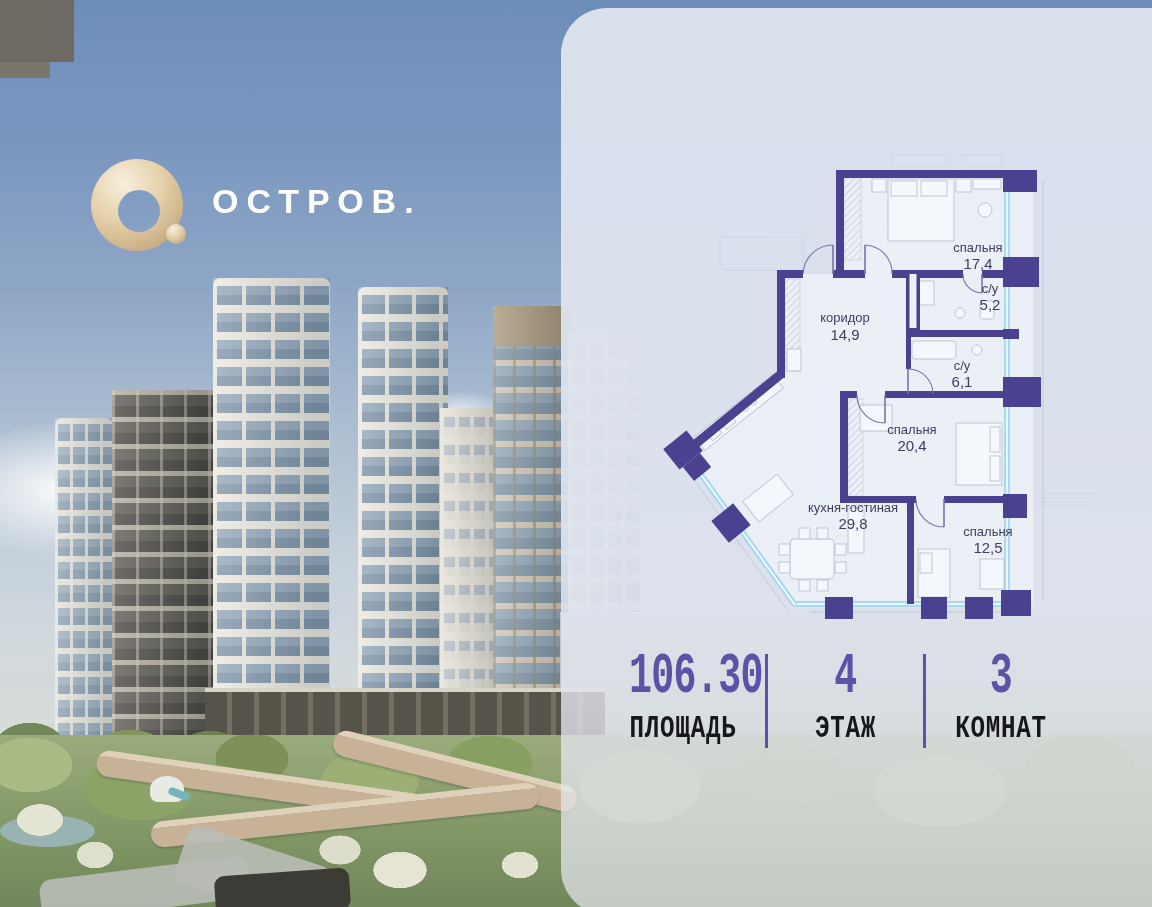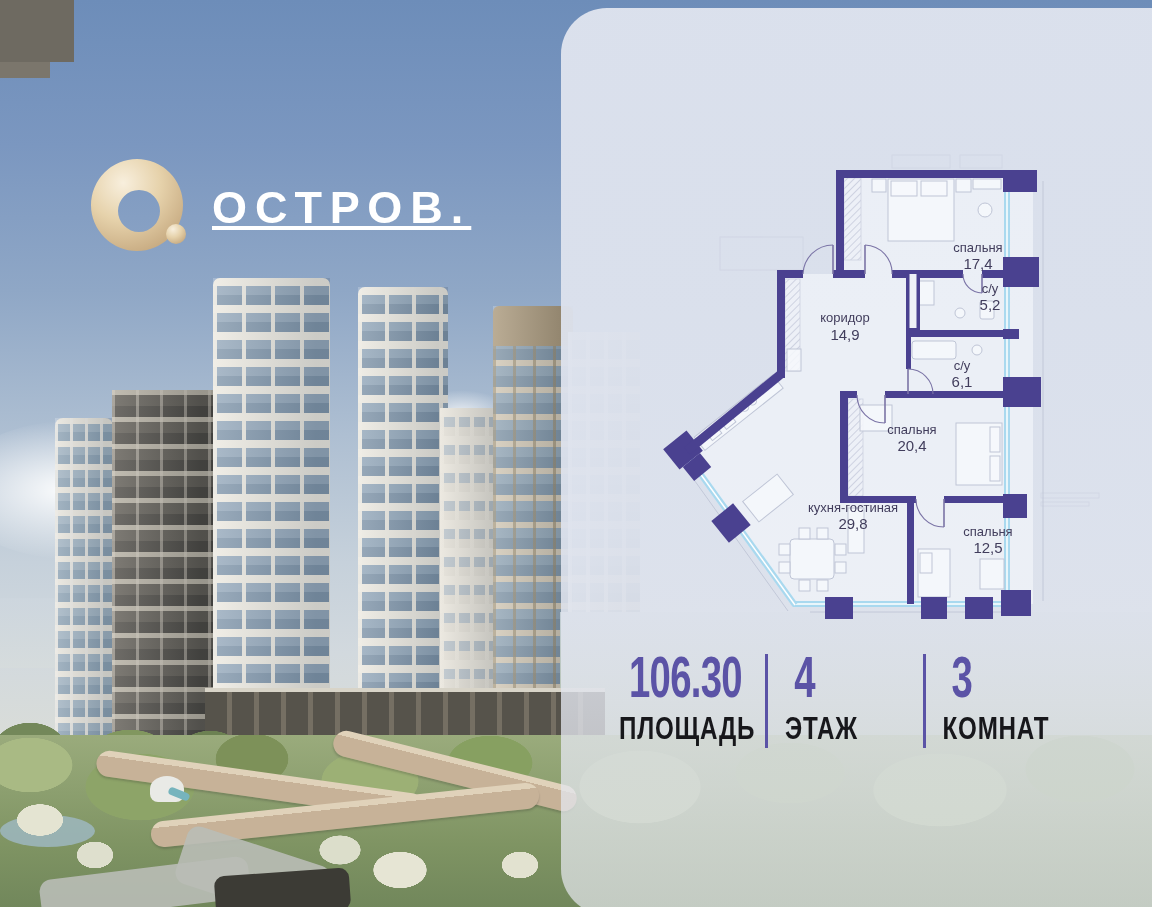--- a/index.html
+++ b/index.html
@@ -84,33 +84,33 @@
   .canopy{position:absolute;left:215px;top:872px;width:135px;height:42px;
     background:#3c3b35;border-radius:10px;transform:rotate(-4deg);}
   .plaza{position:absolute;background:#b9bcb6;border-radius:12px;opacity:.9;}
   .plaza1{left:178px;top:845px;width:150px;height:60px;transform:rotate(18deg);}
   .plaza2{left:40px;top:868px;width:210px;height:42px;transform:rotate(-7deg);}
   .pond{position:absolute;left:0;top:815px;width:95px;height:32px;
     background:#9db7bf;border-radius:50%;opacity:.85;}
 
   
   .logo{position:absolute;left:90px;top:158px;width:420px;height:110px;}
-  .logo-text{position:absolute;left:122px;top:24px;font-size:45px;font-weight:bold;
-    color:#ffffff;letter-spacing:8px;text-decoration:underline;}
+  .logo-text{position:absolute;left:122px;top:24px;font-size:34px;font-weight:bold;
+    color:#ffffff;letter-spacing:8px;}
 
   
   .panel{position:absolute;left:561px;top:0;width:591px;height:907px;
     border-radius:46px 0 0 46px;
     background:linear-gradient(180deg,rgba(222,227,238,.97) 0%,rgba(222,227,238,.93) 58%,
                rgba(226,229,237,.78) 80%,rgba(230,232,238,.7) 100%);margin-top:8px;}
   .plan{position:absolute;left:99px;top:145px;width:470px;height:480px;}
 
   .stats{position:absolute;left:40px;top:640px;width:478px;height:112px;
     display:flex;align-items:flex-start;}
-  .stat{text-align:left;}
+  .stat{text-align:center;font-family:Liberation Mono, monospace;}
   .stat.s1{width:164px;} .stat.s2{width:155px;} .stat.s3{width:150px;}
   .stat-value{font-size:58px;font-weight:bold;color:#5b53a6;line-height:1.0;
     transform:scaleX(.66);letter-spacing:-1px;}
   .stat-label{font-size:31px;font-weight:bold;color:#17171b;margin-top:5px;
     transform:scaleX(.78);letter-spacing:1px;white-space:nowrap;}
   .stat-divider{width:3px;height:94px;background:#5b53a6;margin-top:6px;flex:none;}
 
   
   .room-name{font-family:"Liberation Sans",sans-serif;font-size:13px;fill:#413d5c;}
   .room-area{font-family:"Liberation Sans",sans-serif;font-size:15px;fill:#413d5c;}

